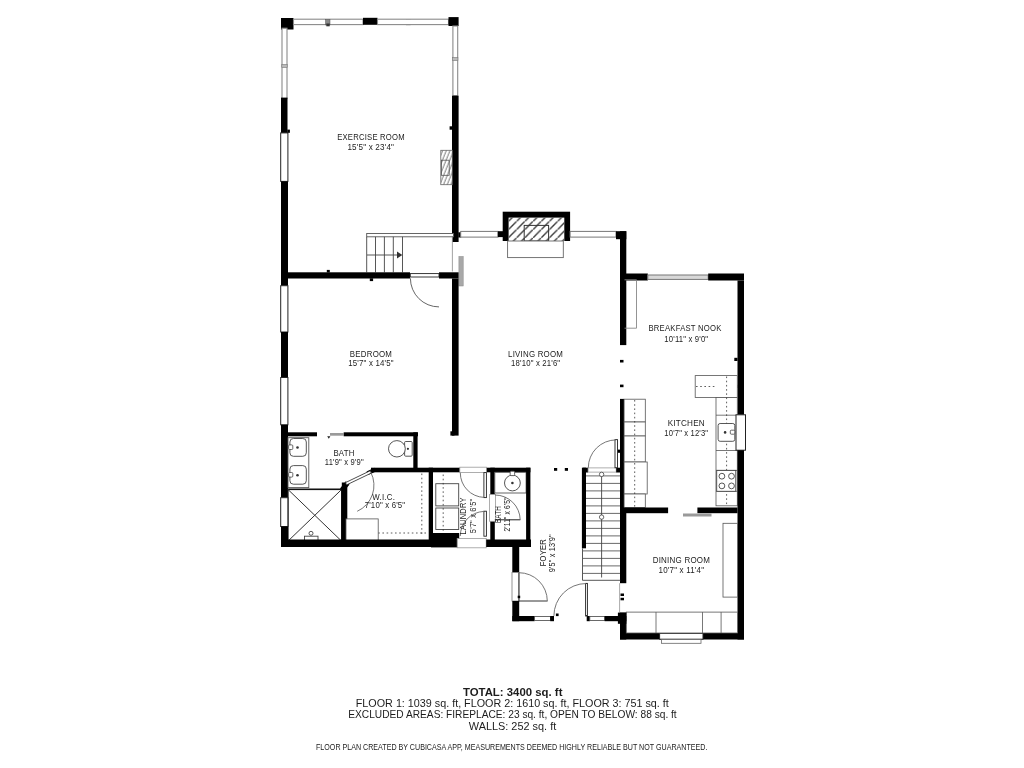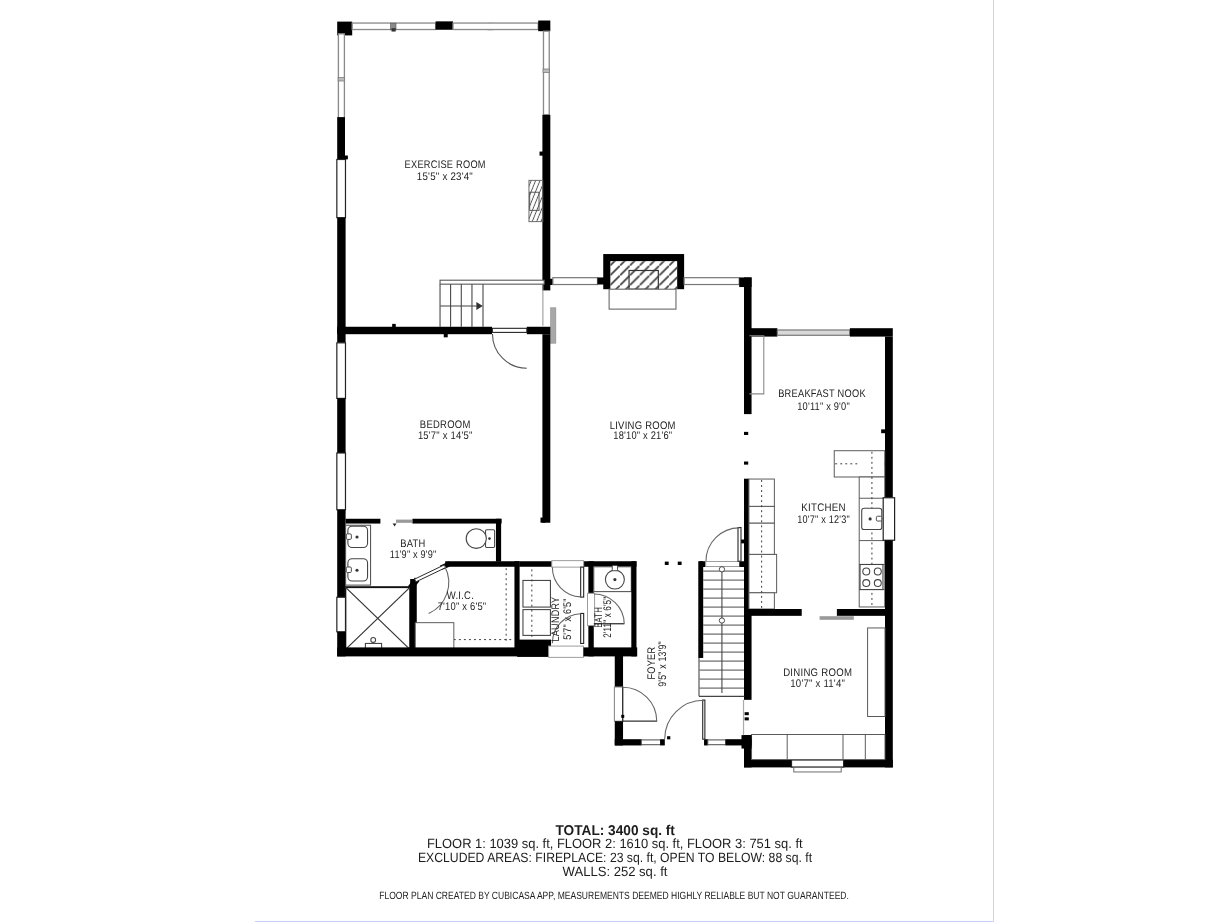--- a/index.html
+++ b/index.html
@@ -1,16 +1,16 @@
 <!DOCTYPE html>
 <html><head>
 <meta charset="utf-8">
 <style>
   html,body{margin:0;padding:0;background:#fff;}
-  .page{width:828px;height:768px;position:relative;background:#1d4ed8;overflow:hidden;}
+  .page{width:1024px;height:768px;position:relative;background:#a21caf;overflow:hidden;}
   svg{position:absolute;top:0;left:0;}
   text{font-family:"Liberation Sans",sans-serif;fill:#1c1c1c;}
   .rm{font-size:9.2px;letter-spacing:.25px;}
   .dim{font-size:9.2px;letter-spacing:.2px;}
 </style>
 </head>
 <body>
 <div class="page">
 <svg width="1024" height="768" viewBox="0 0 1024 768">
 <defs>

